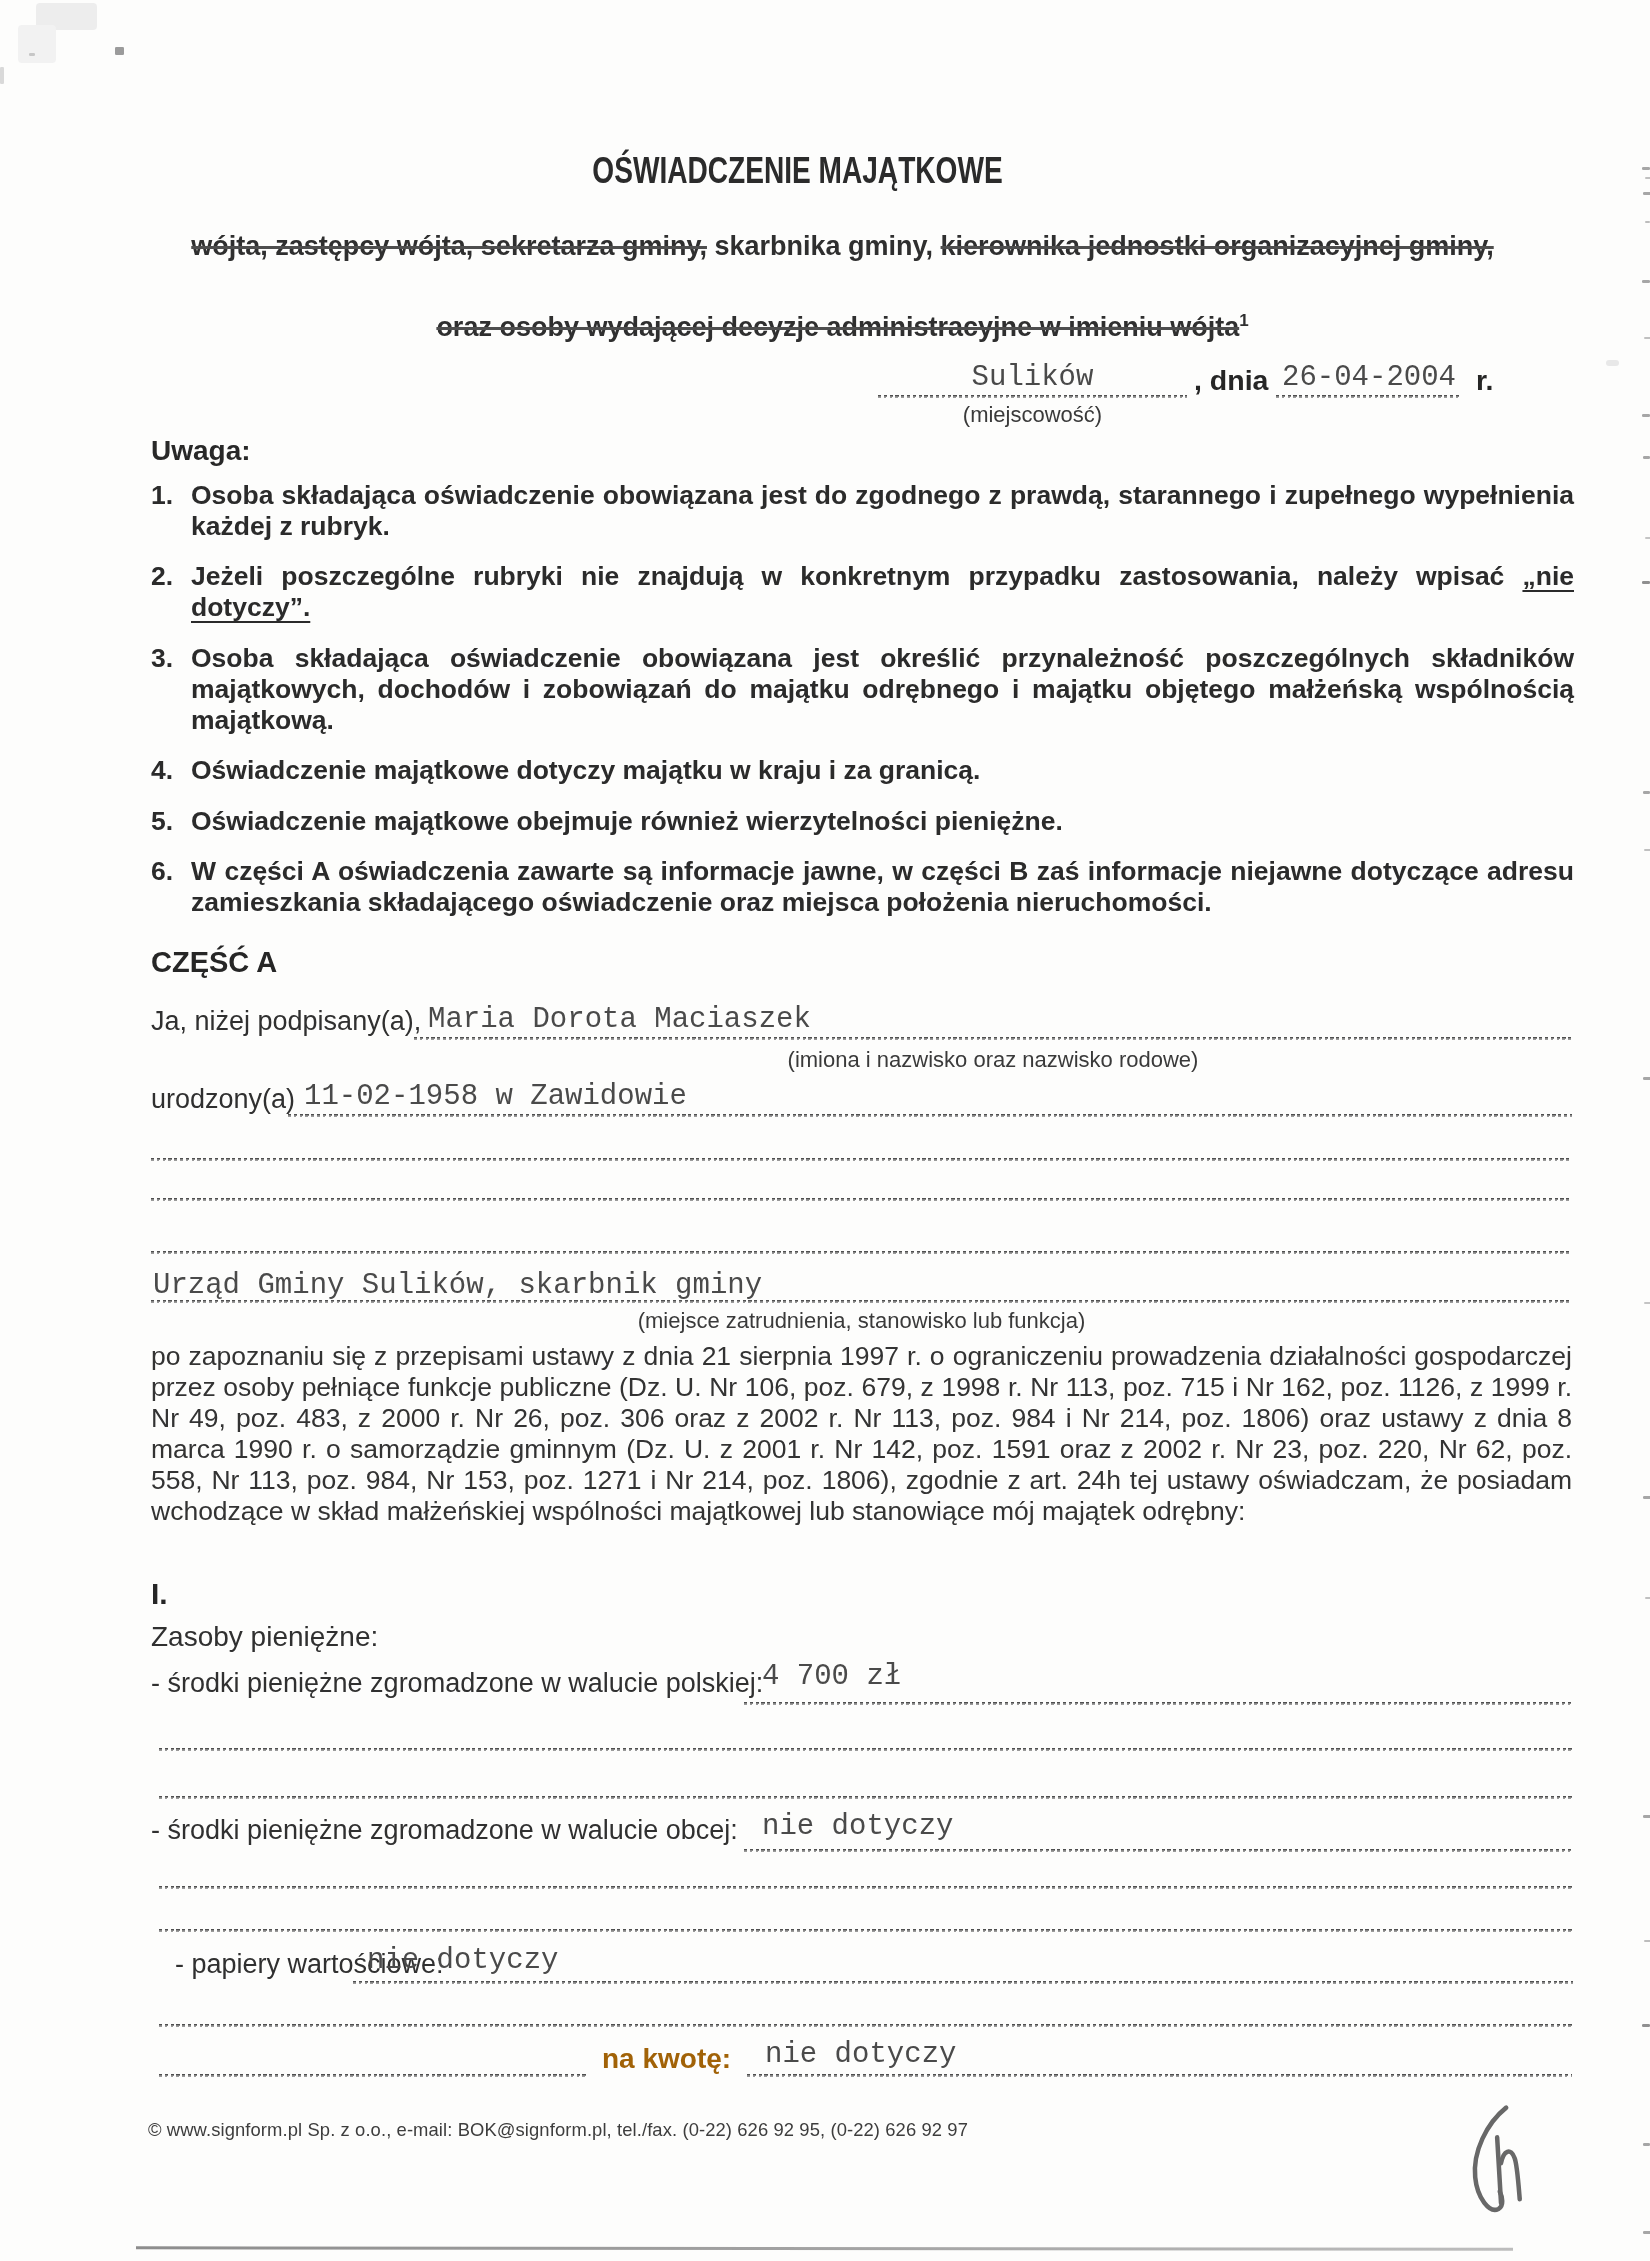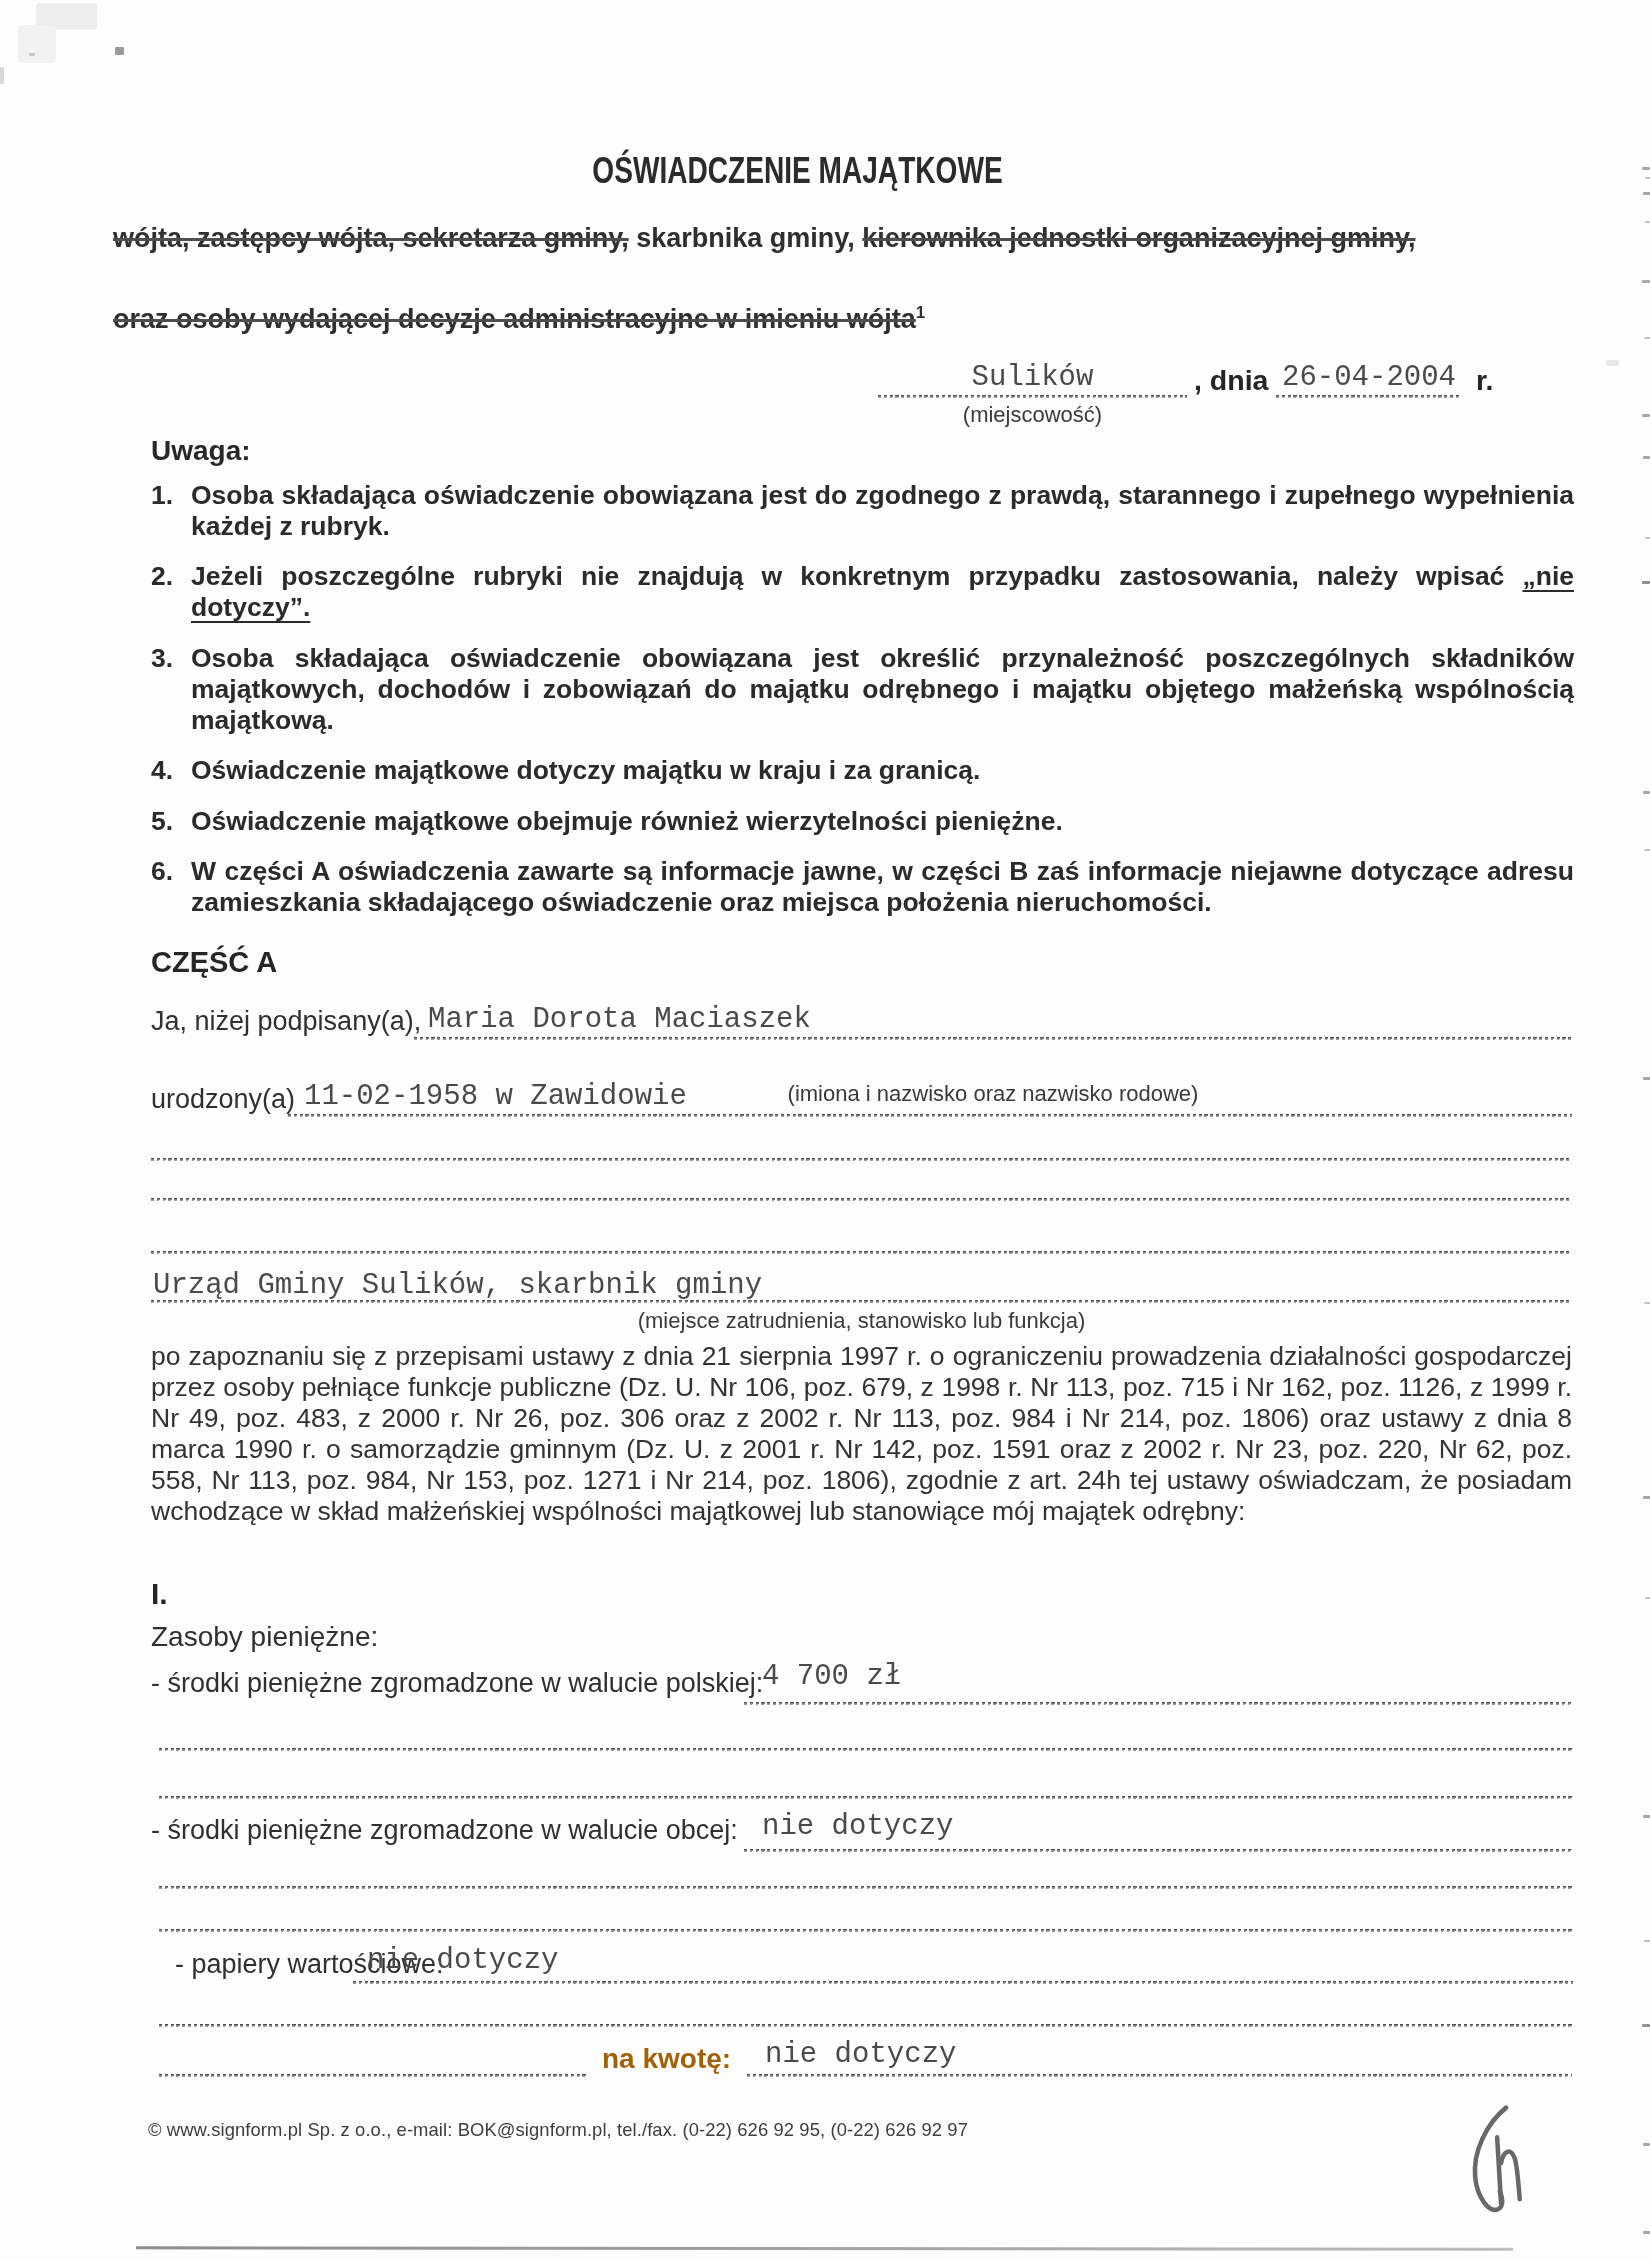--- a/index.html
+++ b/index.html
@@ -19,21 +19,21 @@
       repeating-linear-gradient(90deg,#4f4f4f 0 3.2px,transparent 3.2px 5.8px) top left/100% 1.7px no-repeat,
       repeating-linear-gradient(90deg,#9a9a9a 0 2.6px,transparent 2.6px 5.8px) bottom left/100% 1px no-repeat;
   }
   .title{
     top:150px;left:0;width:1595px;text-align:center;
     font-size:36px;font-weight:bold;color:#2b2b2b;
     transform:scaleX(.78);transform-origin:50% 50%;
     letter-spacing:0;white-space:nowrap;
   }
   .hdr{
-    top:220px;left:113px;width:1459px;text-align:left;
+    top:228px;left:113px;width:1459px;text-align:center;
     font-size:27px;font-weight:bold;line-height:37px;color:#2f2f2f;
   }
   .strike{text-decoration:line-through;text-decoration-thickness:2.6px;text-decoration-color:#4e4e4e;}
   sup{font-size:17px;}
   .mono{font-family:"Liberation Mono", monospace;color:#4a4a4a;font-size:29px;white-space:nowrap;}
   .bold{font-weight:bold;}
   .caption{font-size:22px;color:#3a3a3a;text-align:center;}
   .label{font-size:27px;color:#303030;white-space:nowrap;}
   .uwaga-list{top:480px;left:151px;width:1423px;}
   .uwaga-item{display:flex;margin-bottom:19.4px;font-size:26.5px;font-weight:bold;line-height:31px;color:#2b2b2b;}
@@ -99,21 +99,21 @@
     <span class="num">6.</span>
     <span class="itext">W części A oświadczenia zawarte są informacje jawne, w części B zaś informacje niejawne dotyczące adresu zamieszkania składającego oświadczenie oraz miejsca położenia nieruchomości.</span>
   </div>
 </div>
 
 <div class="abs bold" style="top:946px;left:151px;font-size:29px;color:#262626;text-align:right;">CZĘŚĆ A</div>
 
 <div class="abs label" style="top:1006px;left:151px;">Ja, niżej podpisany(a),</div>
 <div class="abs mono" style="top:1003px;left:428px;">Maria Dorota Maciaszek</div>
 <div class="dotline" style="top:1037px;left:414px;width:1158px;"></div>
-<div class="abs caption" style="top:1081px;left:414px;width:1158px;">(imiona i nazwisko oraz nazwisko rodowe)</div>
+<div class="abs caption" style="top:1047px;left:414px;width:1158px;">(imiona i nazwisko oraz nazwisko rodowe)</div>
 
 <div class="abs label" style="top:1084px;left:151px;">urodzony(a)</div>
 <div class="abs mono" style="top:1080px;left:304px;font-family:Liberation Mono, monospace;">11-02-1958 w Zawidowie</div>
 <div class="dotline" style="top:1114px;left:288px;width:1284px;"></div>
 
 <div class="dotline" style="top:1158px;left:151px;width:1421px;"></div>
 <div class="dotline" style="top:1198px;left:151px;width:1421px;"></div>
 <div class="dotline" style="top:1251px;left:151px;width:1421px;"></div>
 
 <div class="abs mono" style="top:1269px;left:153px;">Urząd Gminy Sulików, skarbnik gminy</div>

